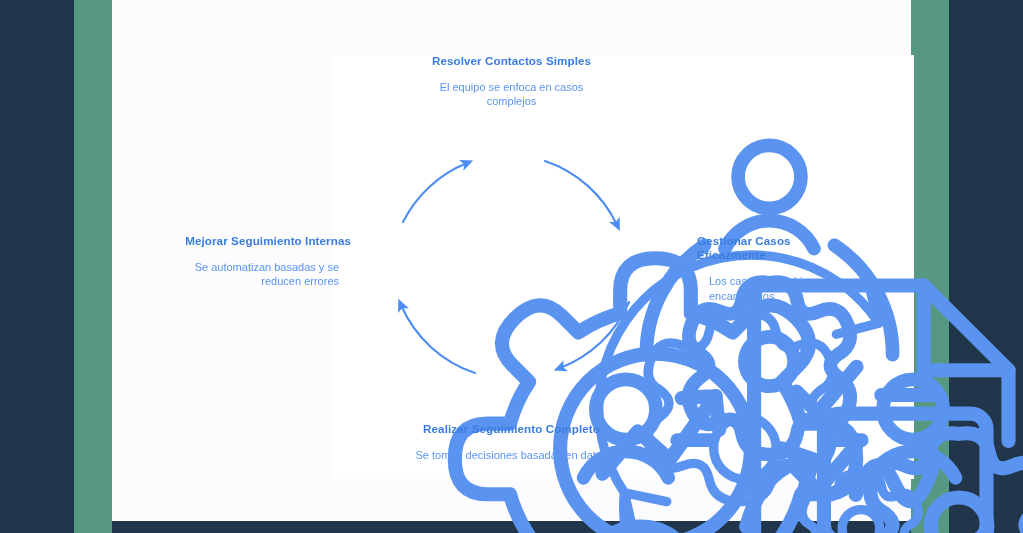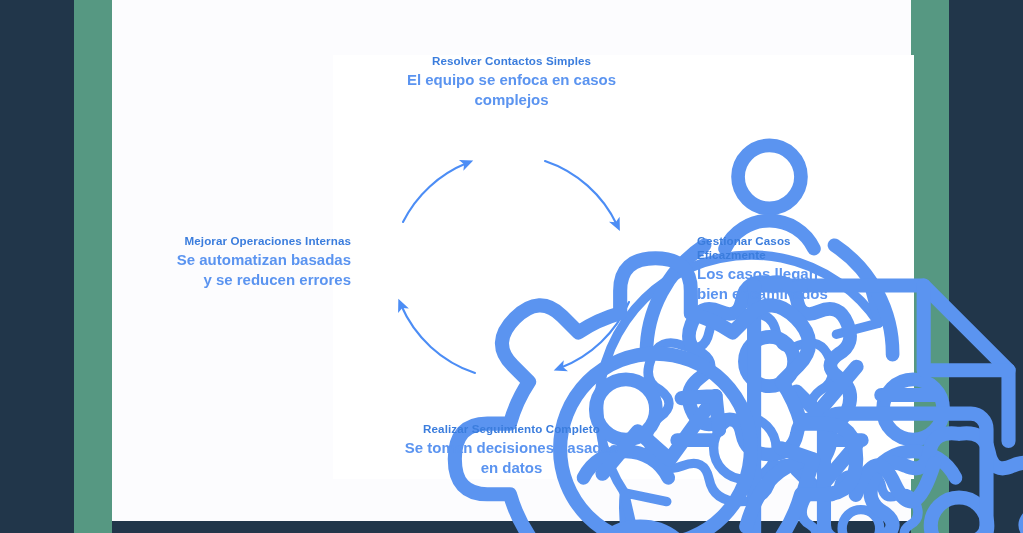--- a/index.html
+++ b/index.html
@@ -61,24 +61,24 @@
     line-height: 1.22;
   }
   .label .title {
     font-size: 11.6px;
     font-weight: bold;
     color: #3b7ddd;
     letter-spacing: 0.1px;
     margin: 0 0 2px 0;
   }
   .label .sub {
-    font-size: 15px;
-    font-weight: bold;
+    font-size: 11px;
+    font-weight: normal;
     color: #5b94f0;
-    margin: 0;
+    margin: 12px;
     line-height: 1.3;
   }
   .label-top {
     left: 181px; top: -1px;
     width: 219px;
     text-align: center;
   }
   .label-right {
     left: 476px; top: 179px;
     width: 150px;
@@ -265,18 +265,18 @@
       <p class="title">Realizar Seguimiento Completo</p>
       <p class="sub">Se toman decisiones basadas en datos</p>
     </div>
 
     <div class="label label-right">
       <p class="title">Gestionar Casos Eficazmente</p>
       <p class="sub">Los casos llegan bien encaminados</p>
     </div>
 
     <div class="label label-left">
-      <p class="title">Mejorar Operaciones Internas</p>
+      <p class="title">Mejorar Seguimiento Internas</p>
       <p class="sub">Se automatizan basadas y se reducen errores</p>
     </div>
 
   </div>
 </div>
 
 </body></html>

